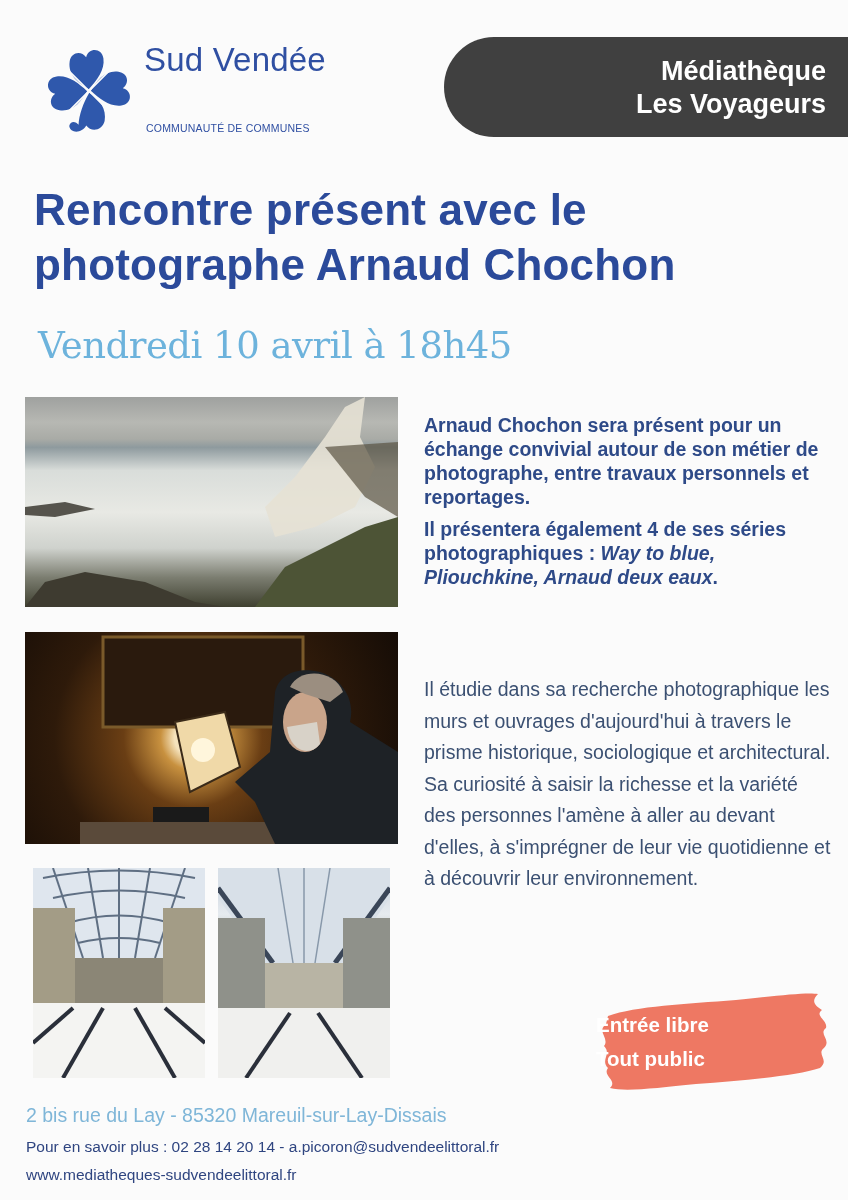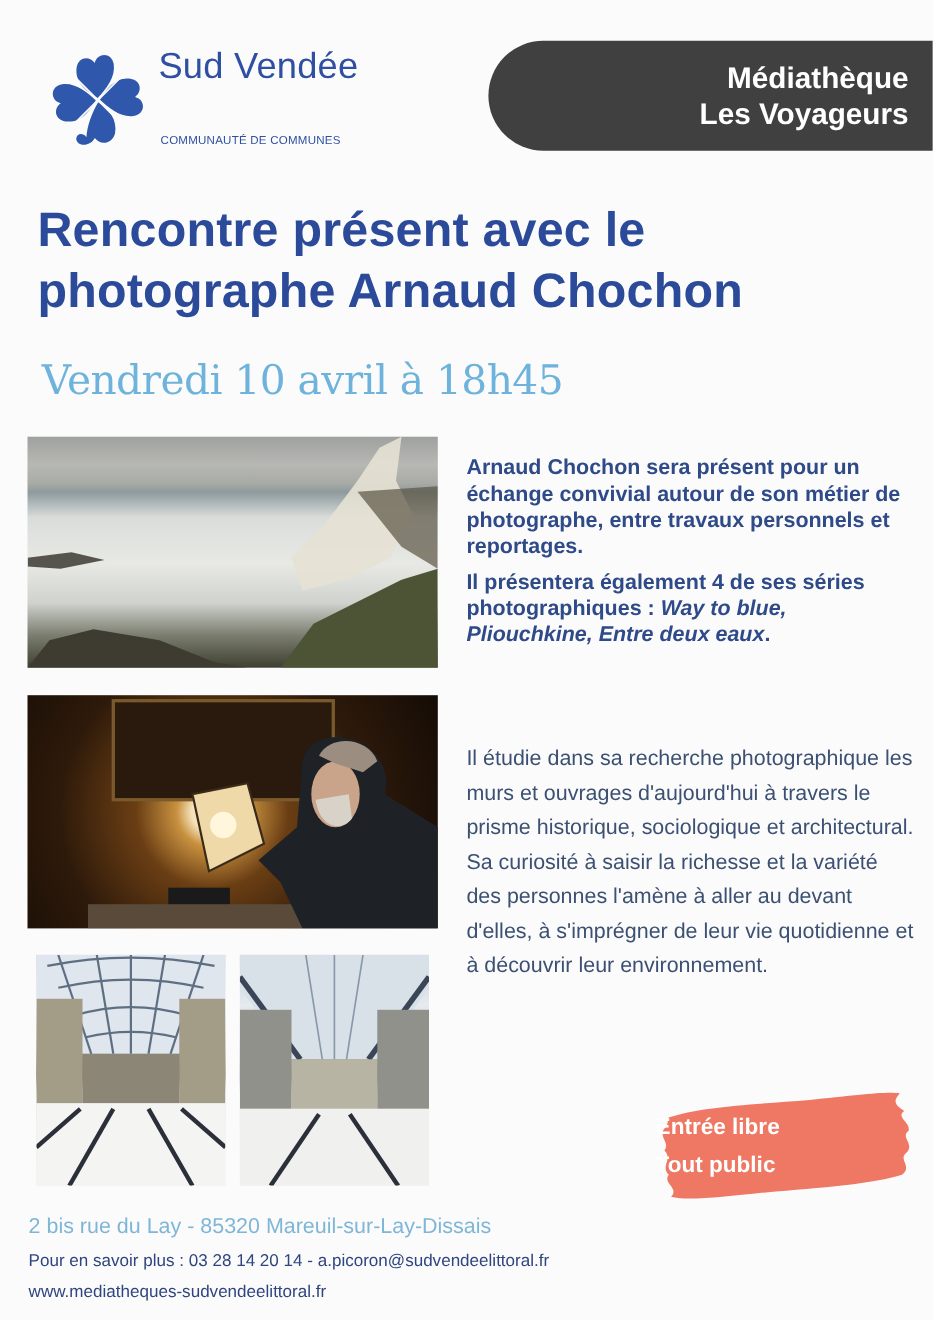--- a/index.html
+++ b/index.html
@@ -178,33 +178,33 @@
     <rect x="0" y="140" width="172" height="70" fill="#f0f0ee"></rect>
     <g stroke="#2a2f3a" stroke-width="4">
         <path d="M72 145 L28 210"></path>
         <path d="M100 145 L144 210"></path>
       </g>
   </svg>
 </div>
 
 <div id="intro" class="abs">
   <p>Arnaud Chochon sera présent pour un échange convivial autour de son métier de photographe, entre travaux personnels et reportages.</p>
-  <p><span>Il présentera également 4 de ses séries photographiques : </span><em>Way to blue, Pliouchkine, Entre deux eaux</em><span>.</span></p>
+  <p><span>Il présentera également 4 de ses séries photographiques : </span><em>Way to blue, Pliouchkine, Arnaud deux eaux</em><span>.</span></p>
 </div>
 
 <div id="bio" class="abs">
   <p>Il étudie dans sa recherche photographique les murs et ouvrages d'aujourd'hui à travers le prisme historique, sociologique et architectural.</p>
   <p>Sa curiosité à saisir la richesse et la variété des personnes l'amène à aller au devant d'elles, à s'imprégner de leur vie quotidienne et à découvrir leur environnement.</p>
 </div>
 
 <div id="entry" class="abs">
   <svg width="238" height="104" viewBox="0 0 238 104">
     <path d="M12 28 C40 18 90 16 140 12 C180 8 210 4 222 6 C214 14 220 18 226 22 C218 28 232 32 230 40 C222 46 236 52 228 60 C220 66 234 72 224 80 C200 88 150 92 100 96 C60 100 30 104 14 100 C22 92 6 88 12 80 C4 72 16 66 8 58 C14 50 0 44 10 36 Z" fill="#ee7863"></path>
   </svg>
   <div id="entry-text">
     <span>Entrée libre</span>
     <span>Tout public</span>
   </div>
 </div>
 
 <div id="address" class="abs">2 bis rue du Lay - 85320 Mareuil-sur-Lay-Dissais</div>
-<div id="contact" class="abs">Pour en savoir plus : 03 28 14 20 14 - a.picoron@sudvendeelittoral.fr</div>
+<div id="contact" class="abs">Pour en savoir plus : 02 28 14 20 14 - a.picoron@sudvendeelittoral.fr</div>
 <div id="website" class="abs">www.mediatheques-sudvendeelittoral.fr</div>
 
 </body></html>

